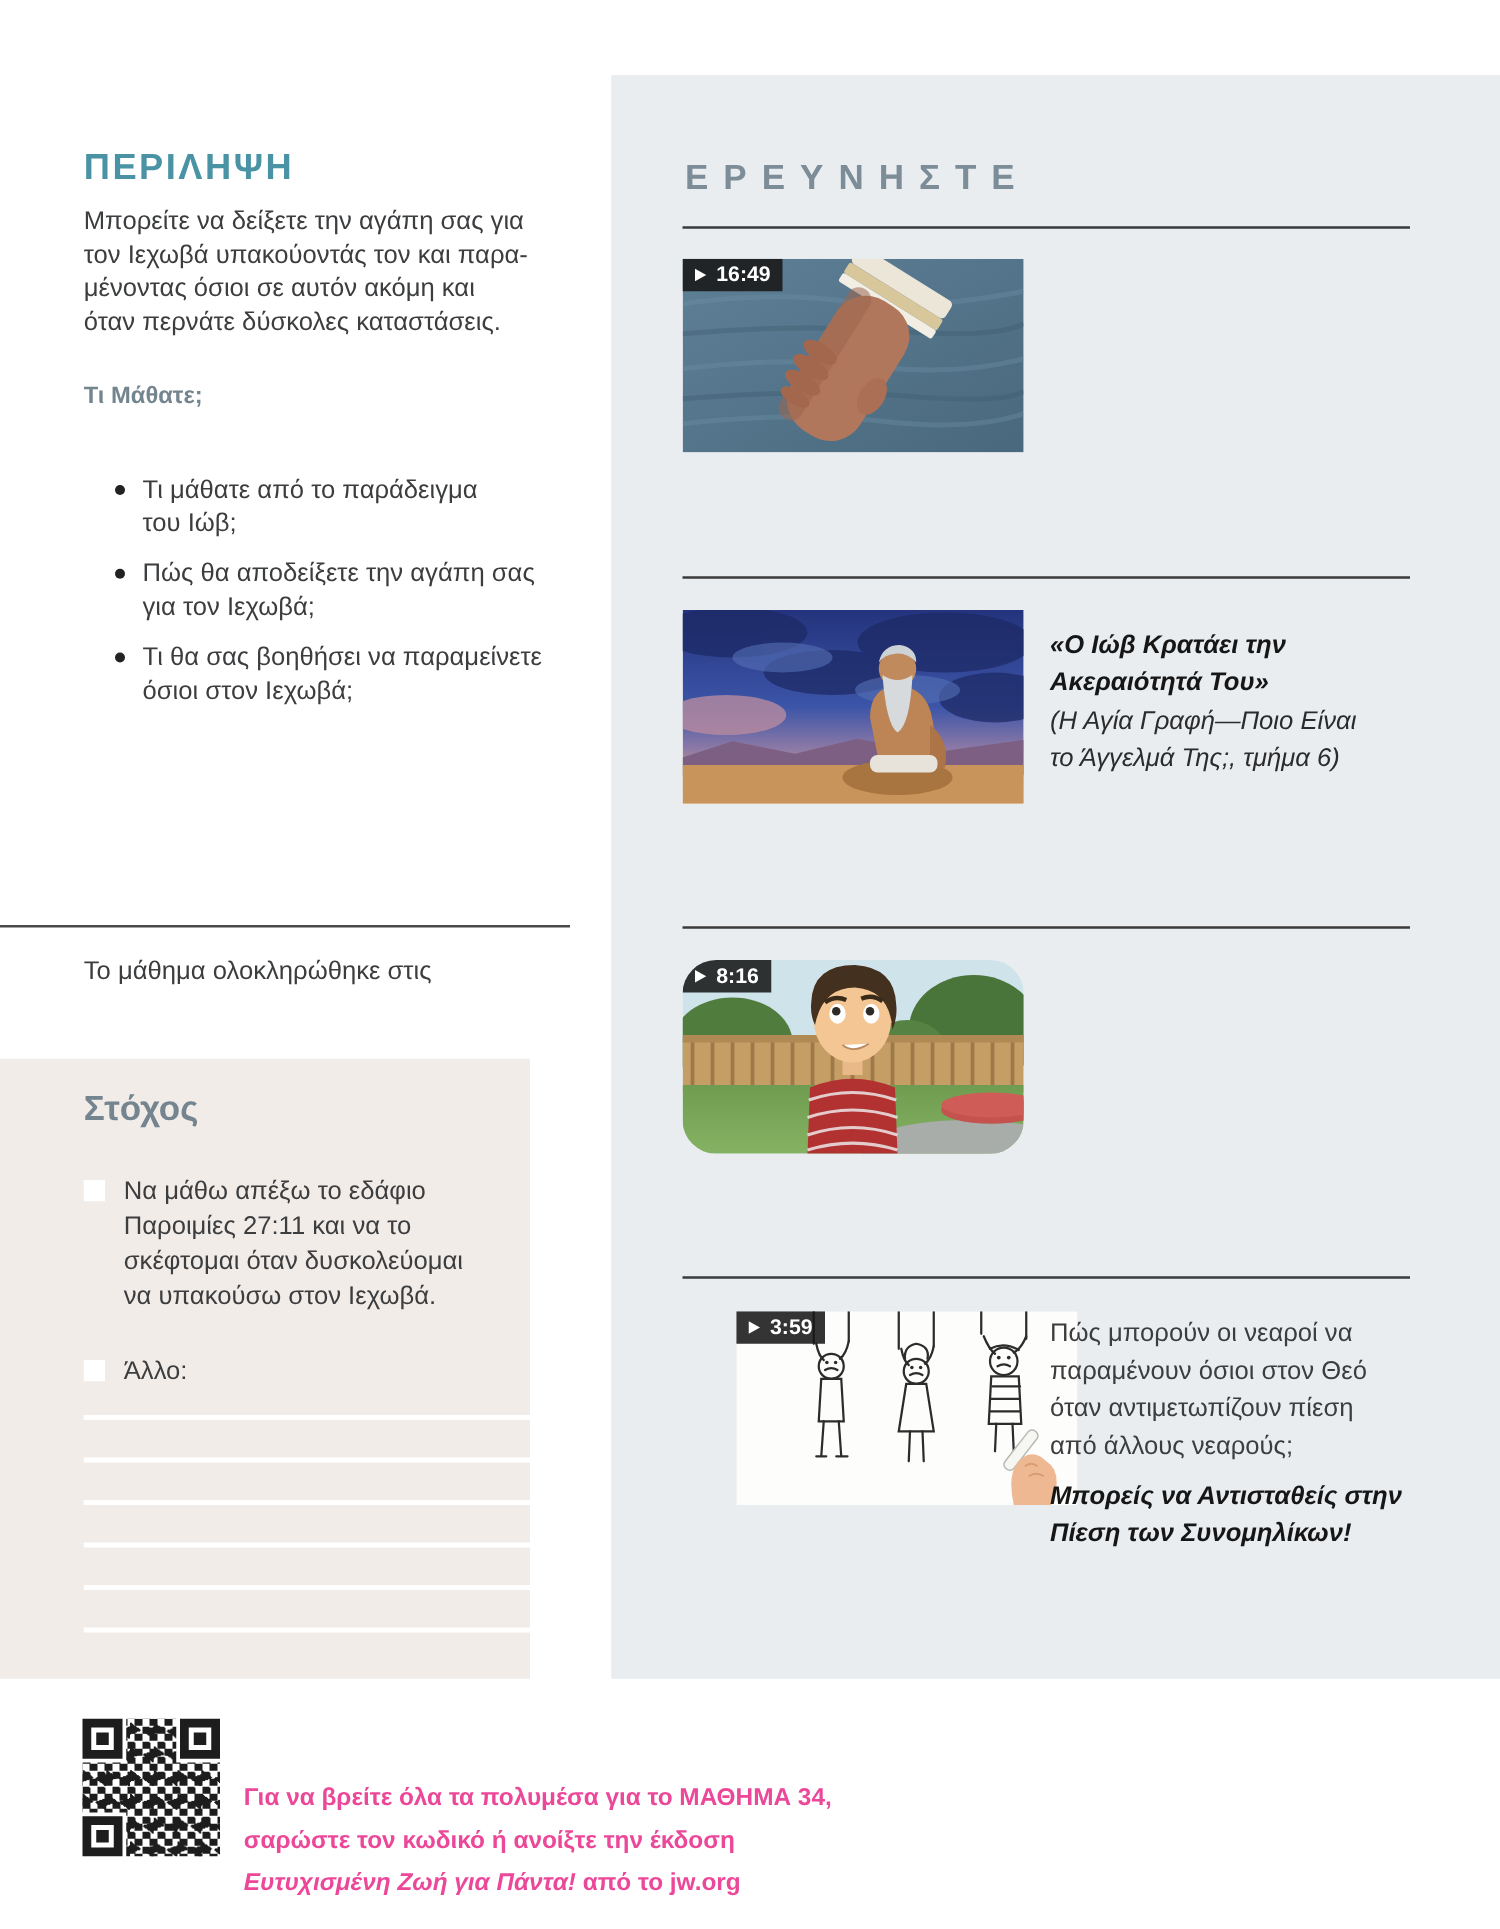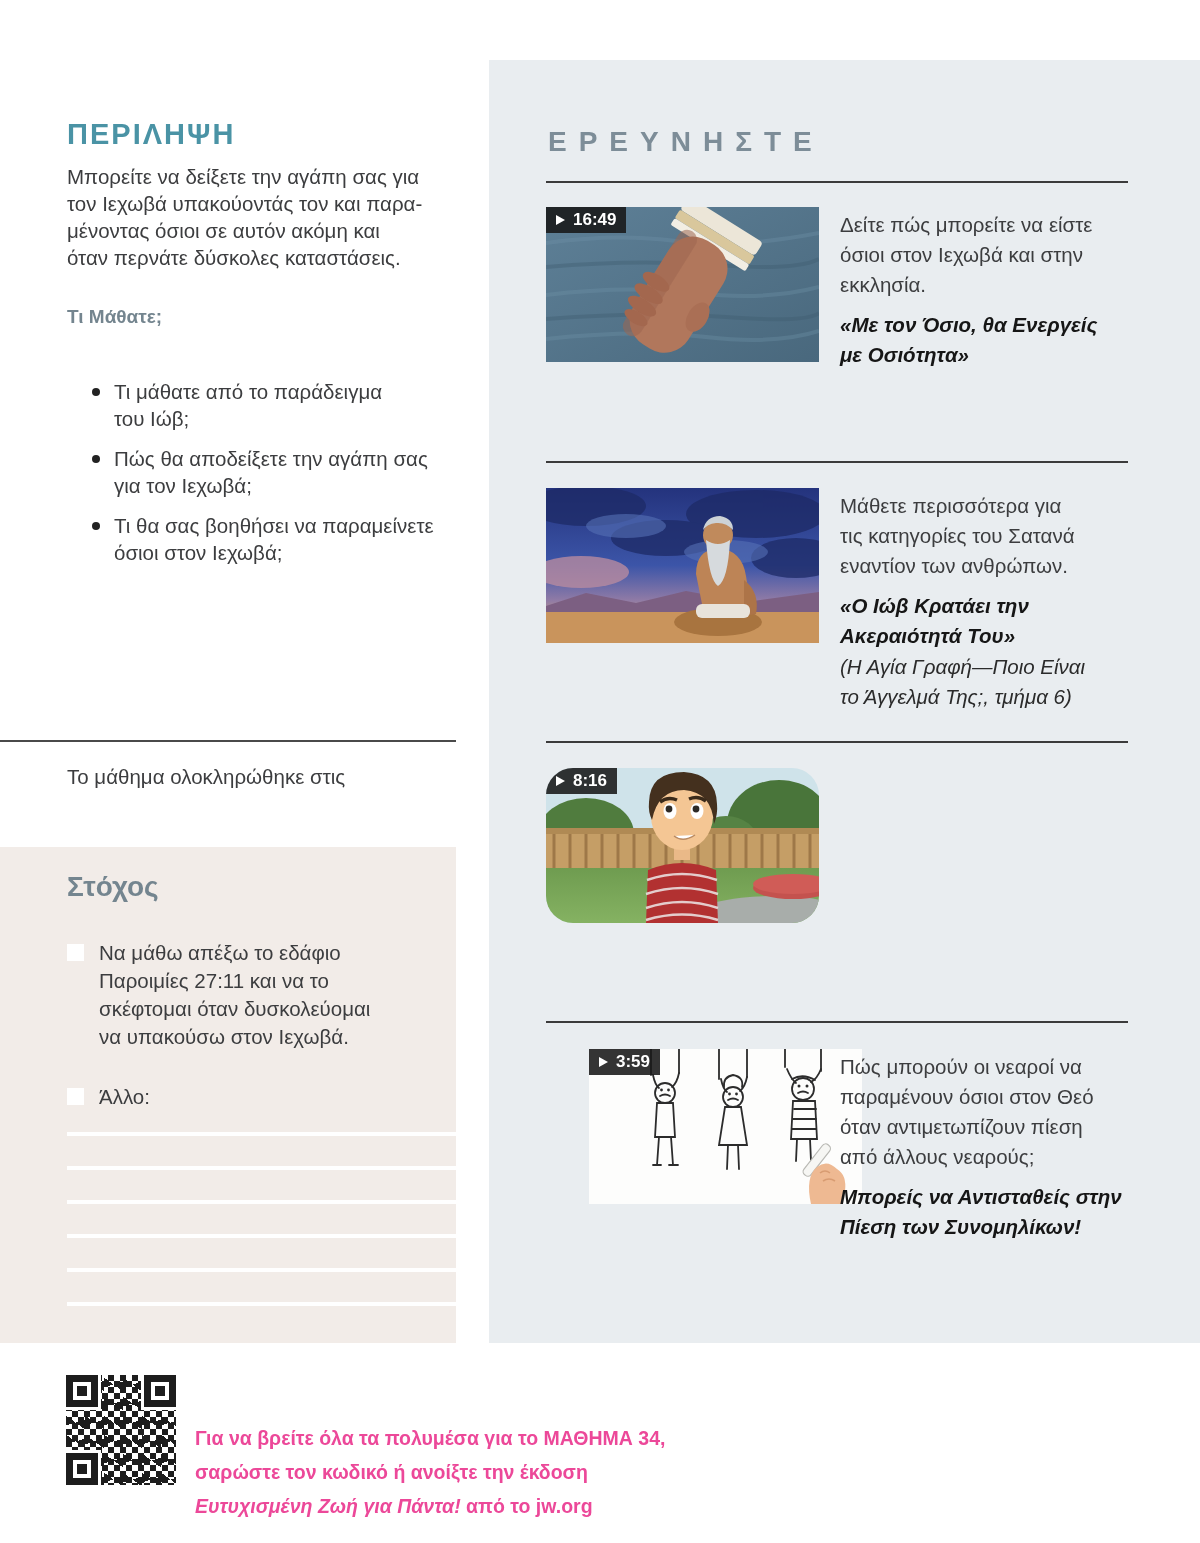--- a/index.html
+++ b/index.html
@@ -35,21 +35,21 @@
   .learned-list .li-text { font-size:20.5px; line-height:27px; }
 
   .left-rule {
     position:absolute; left:0; top:740px; width:456px; height:2px; background:#4a4a4a;
   }
   .completed-label {
     position:absolute; left:67px; top:763px; font-size:20.5px; line-height:27px;
   }
 
   .goal-box {
-    position:absolute; left:0; top:847px; width:456px; height:496px; background:#f2ece8;
+    position:absolute; left:0; top:847px; width:424px; height:496px; background:#f2ece8;
   }
   .goal-title {
     position:absolute; left:67px; top:24px;
     font-size:28px; font-weight:bold; color:#74858f;
   }
   .goal-item-text {
     position:absolute; left:99px; font-size:20.5px; line-height:28px; width:330px;
   }
   .goal-check { position:absolute; left:67px; width:17px; height:17px; background:#ffffff; }
   .check-1 { top:97px; } .text-1 { top:92px; }
@@ -206,27 +206,20 @@
         <ellipse cx="117" cy="124" rx="16" ry="7" fill="#a3674e"></ellipse>
         <ellipse cx="118" cy="137" rx="13" ry="6" fill="#a3674e"></ellipse>
         <ellipse cx="170" cy="104" rx="10" ry="16" fill="#aa6f55"></ellipse>
       </g>
     </svg>
     <div class="duration-badge">
       <span class="play-tri"></span>
       <span>16:49</span>
     </div>
   </div>
-  <div class="vtext x-1">
-    <p class="vdesc preline">Δείτε πώς μπορείτε να είστε
-όσιοι στον Ιεχωβά και στην
-εκκλησία.</p>
-    <p class="vtitle preline">«Με τον Όσιο, θα Ενεργείς
-με Οσιότητα»</p>
-  </div>
 
   <div class="thumb t-2">
     <svg viewBox="0 0 273 155" preserveAspectRatio="none">
       <defs>
         <linearGradient id="sky2" x1="0" y1="0" x2="0" y2="1">
           <stop offset="0" stop-color="#24337d"></stop>
             <stop offset=".5" stop-color="#3c55a8"></stop>
           <stop offset=".72" stop-color="#8e7aa6"></stop>
             <stop offset=".95" stop-color="#efae69"></stop>
         </linearGradient>
@@ -250,23 +243,20 @@
         <path d="M150 86 Q150 62 172 60 Q196 62 200 88 L206 126 Q180 118 158 126 Z" fill="#bd8456"></path>
         <path d="M198 92 Q214 104 210 126 L198 128 Z" fill="#ad7448"></path>
         <circle cx="172" cy="47" r="15" fill="#c08a5c"></circle>
         <path d="M157 42 Q160 28 174 28 Q187 30 187 42 Q180 34 170 35 Q161 36 157 42 Z" fill="#ccd2d6"></path>
         <path d="M160 52 Q172 60 184 52 Q182 92 172 98 Q163 92 160 52 Z" fill="#d6dadd"></path>
         <rect x="150" y="116" width="54" height="14" rx="6" fill="#e8e3da"></rect>
       </g>
     </svg>
   </div>
   <div class="vtext x-2">
-    <p class="vdesc preline">Μάθετε περισσότερα για
-τις κατηγορίες του Σατανά
-εναντίον των ανθρώπων.</p>
     <p class="vtitle preline">«Ο Ιώβ Κρατάει την
 Ακεραιότητά Του»</p>
     <p class="vsub preline">(Η Αγία Γραφή—Ποιο Είναι
 το Άγγελμά Της;, τμήμα 6)</p>
   </div>
 
   <div class="thumb t-3">
     <svg viewBox="0 0 273 155" preserveAspectRatio="none">
       <defs>
         <linearGradient id="gr3" x1="0" y1="0" x2="0" y2="1">

